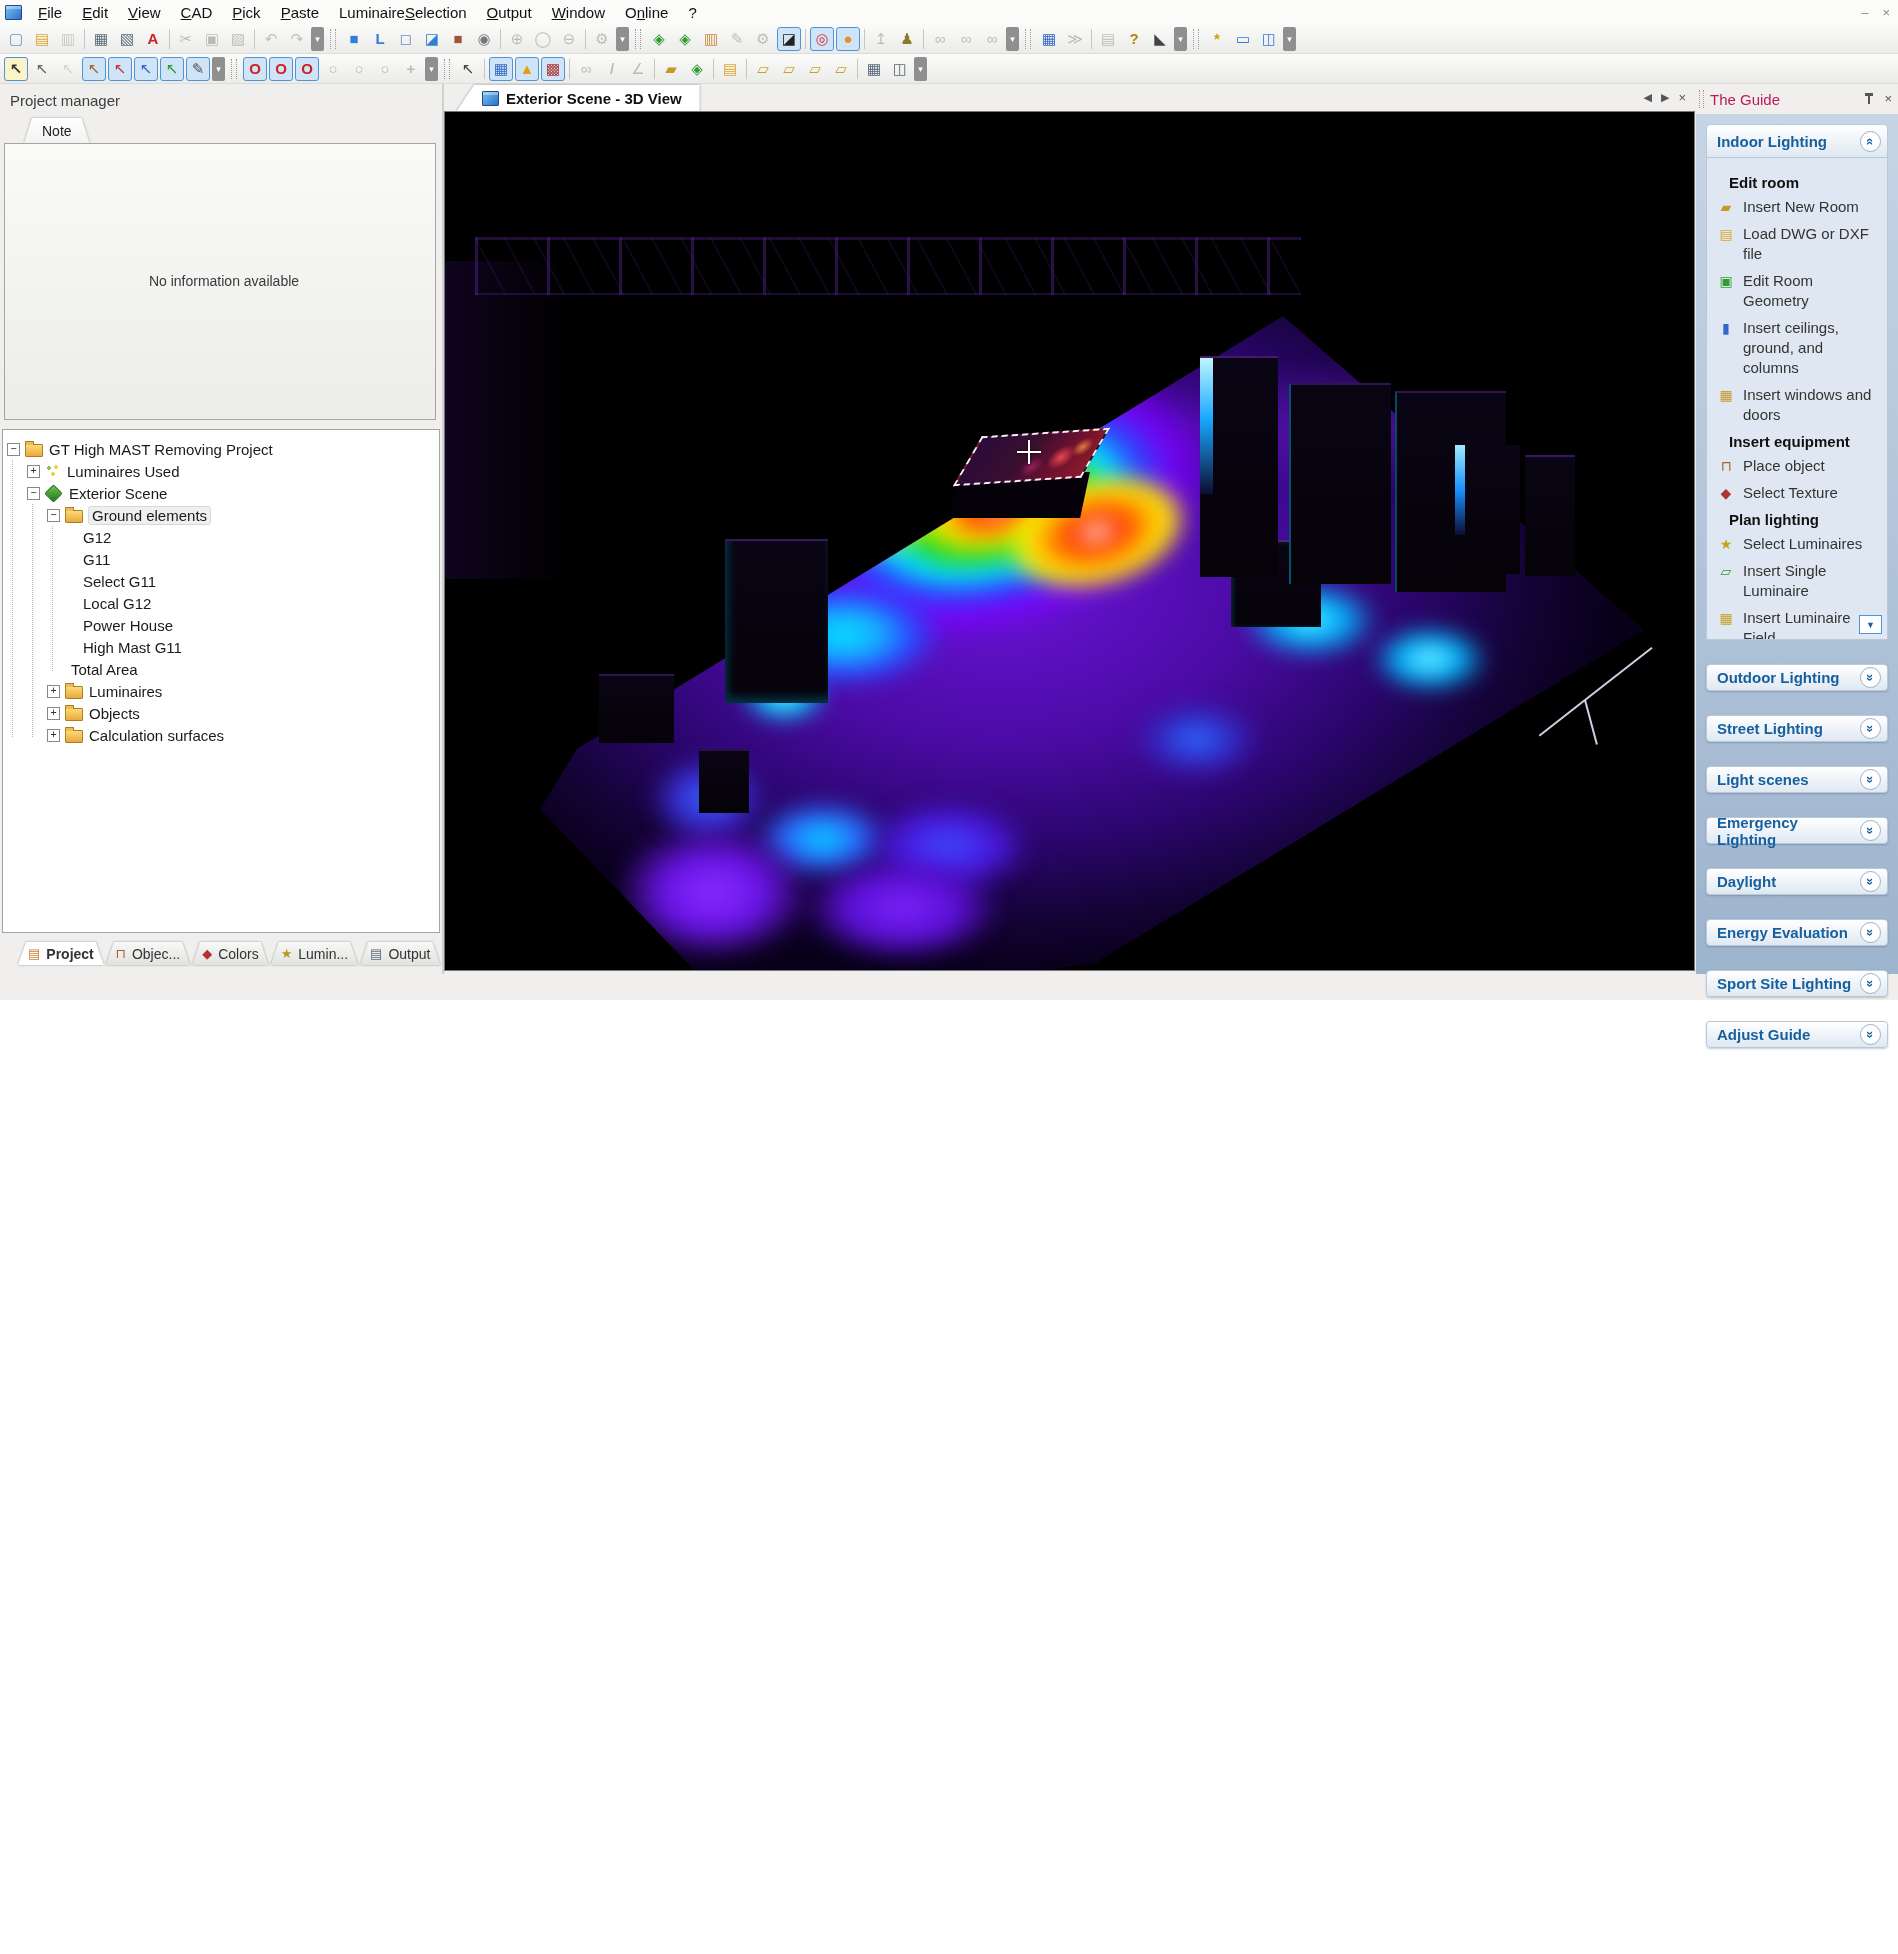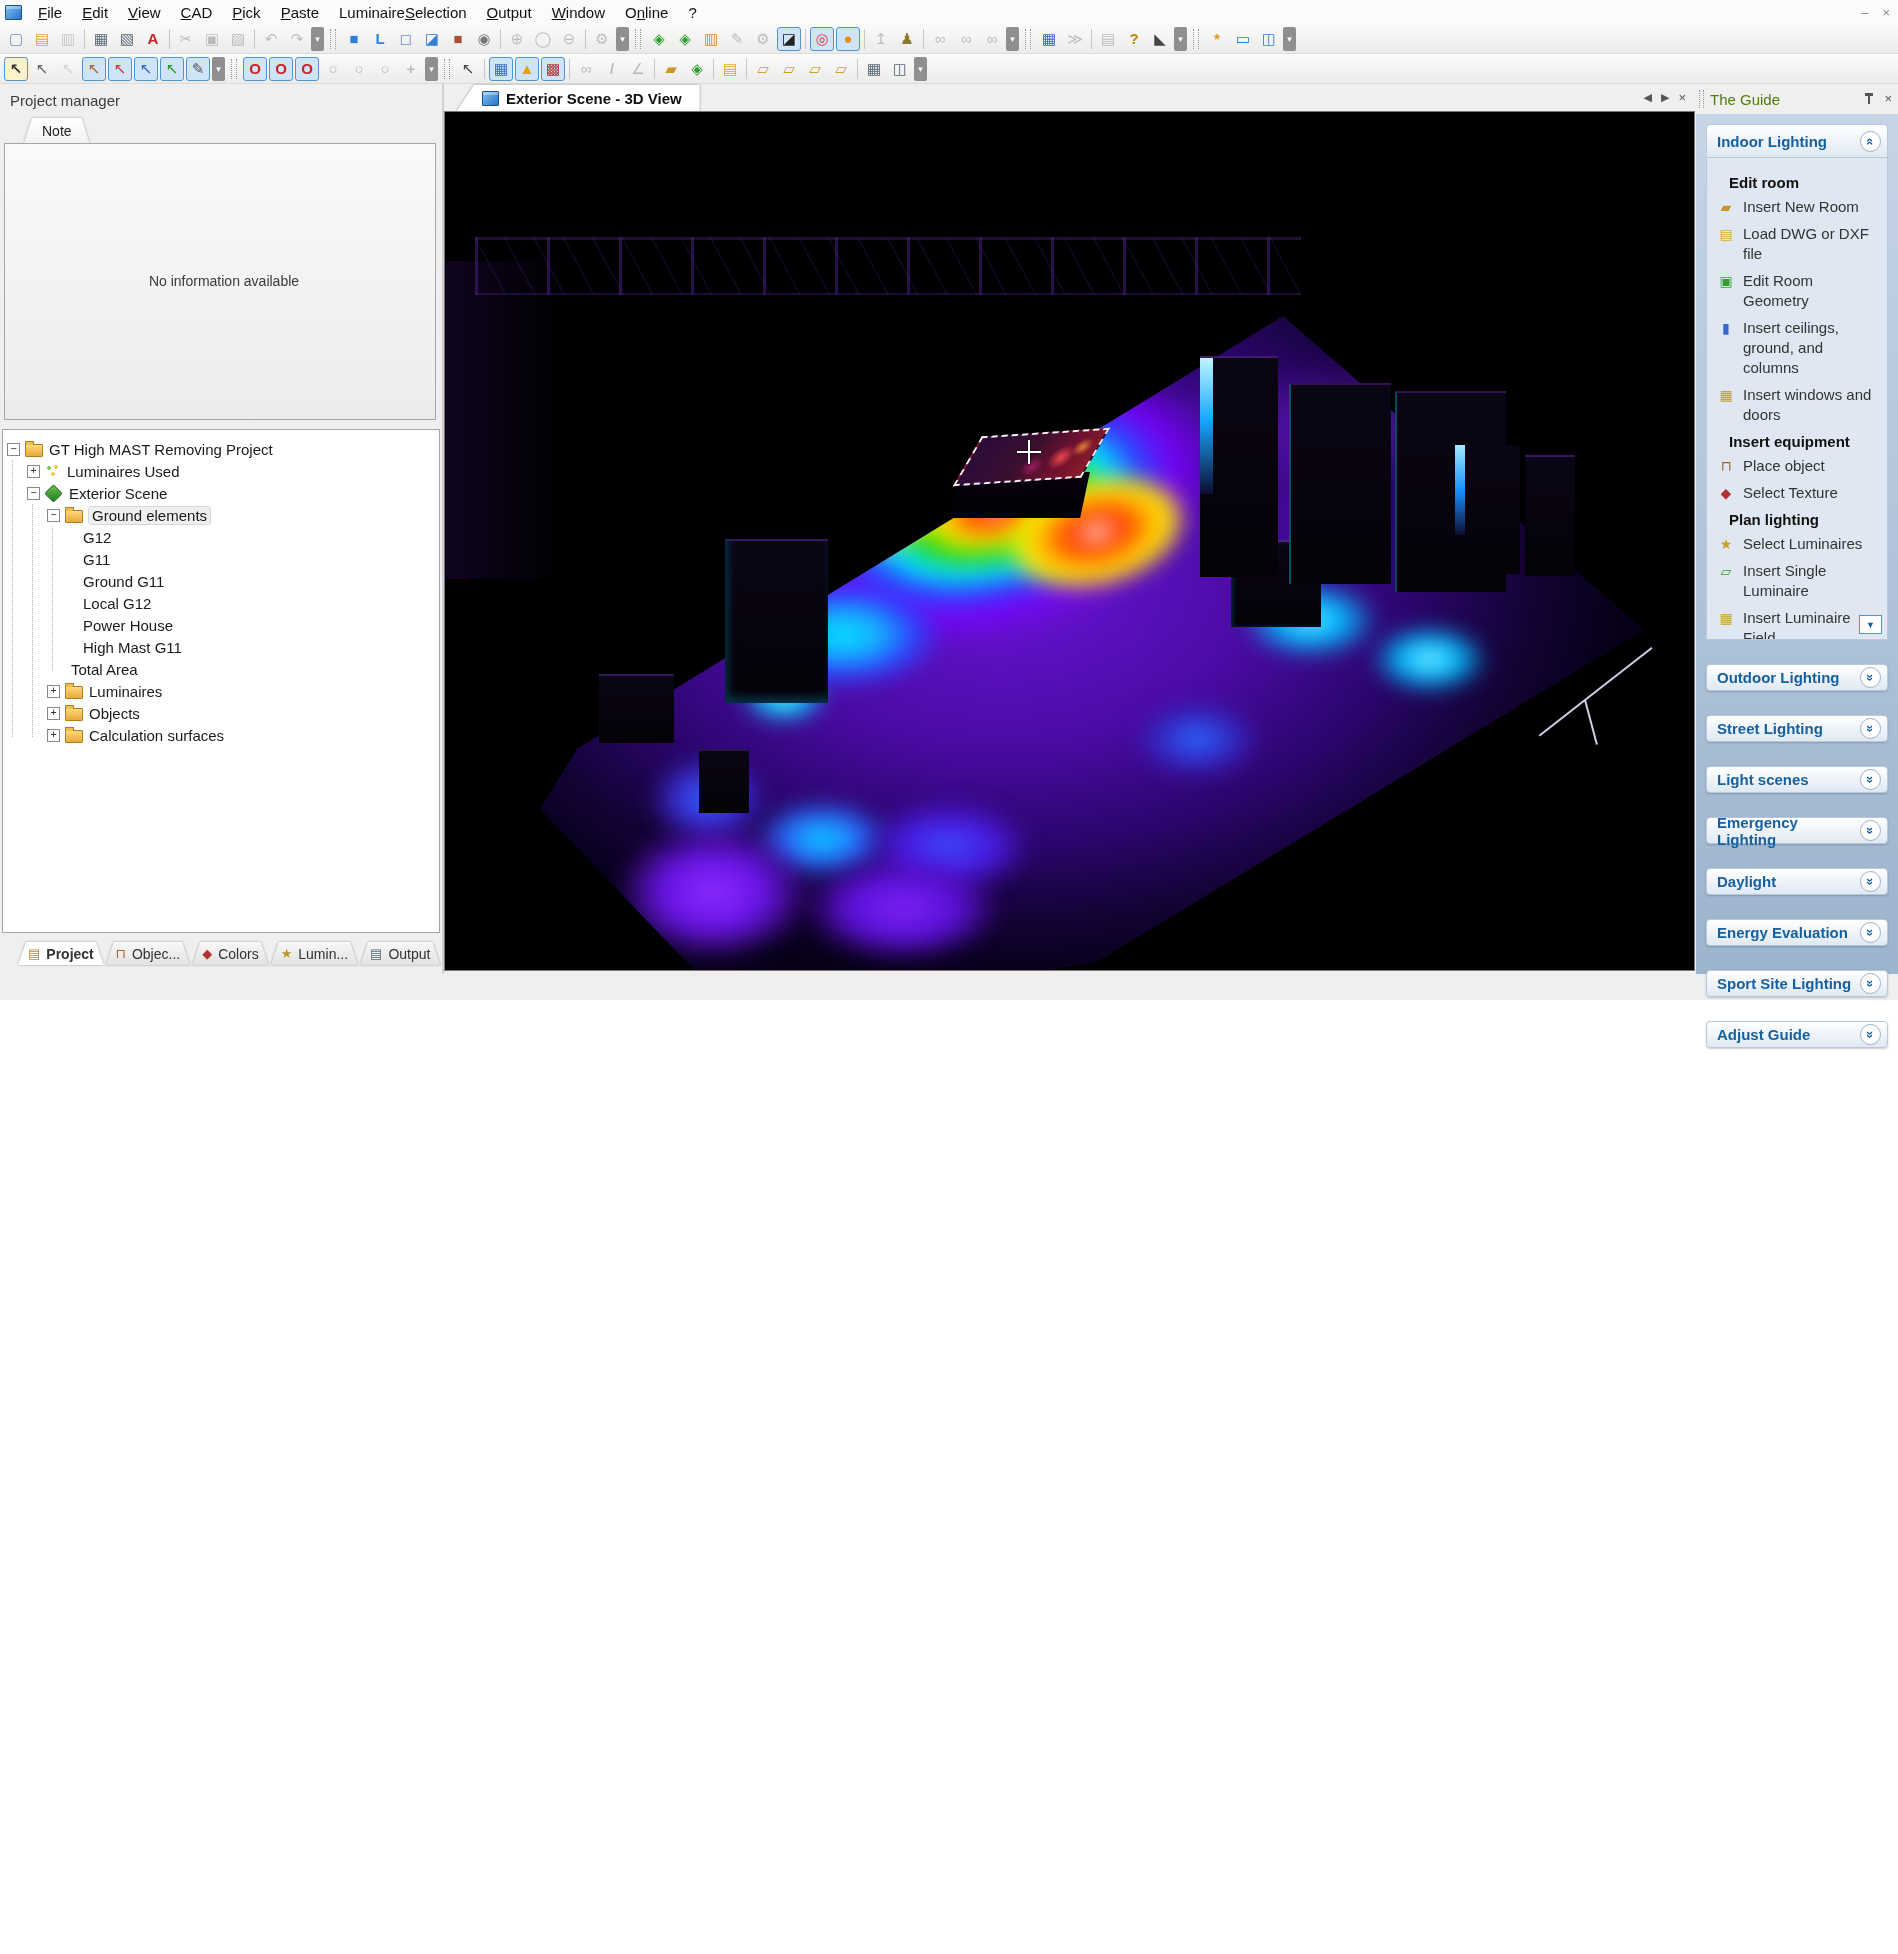--- a/index.html
+++ b/index.html
@@ -150,21 +150,21 @@
   .axes{position:absolute;left:1055px;top:502px;width:189px;height:149px;}
   .axline{position:absolute;left:85px;top:85px;height:2px;background:#e6e6ff;transform-origin:left center;opacity:.9;}
   .ax1{width:85px;transform:rotate(-38deg);}
   .ax2{width:58px;transform:rotate(142deg);}
   .ax3{width:46px;transform:rotate(75deg);}
 
   
   .guide{position:absolute;left:1696px;top:84px;width:202px;height:890px;}
   .guide-titlebar{position:absolute;left:0;top:0;width:100%;height:30px;background:#f0efed;display:flex;align-items:center;}
   .guide-grip{width:3px;height:18px;border-left:1px dotted #999;border-right:1px dotted #999;margin:0 6px 0 3px;}
-  .guide-title{font-size:15px;color:#4d7c0f;}
+  .guide-title{font-size:15px;color:#be185d;}
   .guide-tb-icons{position:absolute;right:6px;top:7px;display:flex;gap:10px;align-items:center;}
   .pinshape{position:relative;width:10px;height:14px;}
   .pinshape::before{content:"";position:absolute;left:1px;top:2px;width:8px;height:3px;background:#555;}
   .pinshape::after{content:"";position:absolute;left:4px;top:5px;width:2px;height:8px;background:#555;}
   .guide-x{color:#555;font-size:13px;line-height:1;}
   .guide-body{position:absolute;left:0;top:30px;width:202px;height:860px;
       background:linear-gradient(#c6d5e6,#9db4cd);padding:10px 10px 0 10px;box-sizing:border-box;}
   .gcard{width:182px;position:relative;}
   .gcard-header{height:34px;border-radius:4px 4px 0 0;background:linear-gradient(#ffffff,#dfe8f2);
       border:1px solid #b9c9da;box-sizing:border-box;display:flex;align-items:center;justify-content:space-between;
@@ -517,21 +517,21 @@
             <span class="tlabel">G12</span>
           </div>
           <div class="tree-row" style="padding-left: 64px;">
             <div class="exp-spacer"></div>
             <span class="tico ground"></span>
             <span class="tlabel">G11</span>
           </div>
           <div class="tree-row" style="padding-left: 64px;">
             <div class="exp-spacer"></div>
             <span class="tico ground"></span>
-            <span class="tlabel">Ground G11</span>
+            <span class="tlabel">Select G11</span>
           </div>
           <div class="tree-row" style="padding-left: 64px;">
             <div class="exp-spacer"></div>
             <span class="tico ground"></span>
             <span class="tlabel">Local G12</span>
           </div>
           <div class="tree-row" style="padding-left: 64px;">
             <div class="exp-spacer"></div>
             <span class="tico ground"></span>
             <span class="tlabel">Power House</span>

